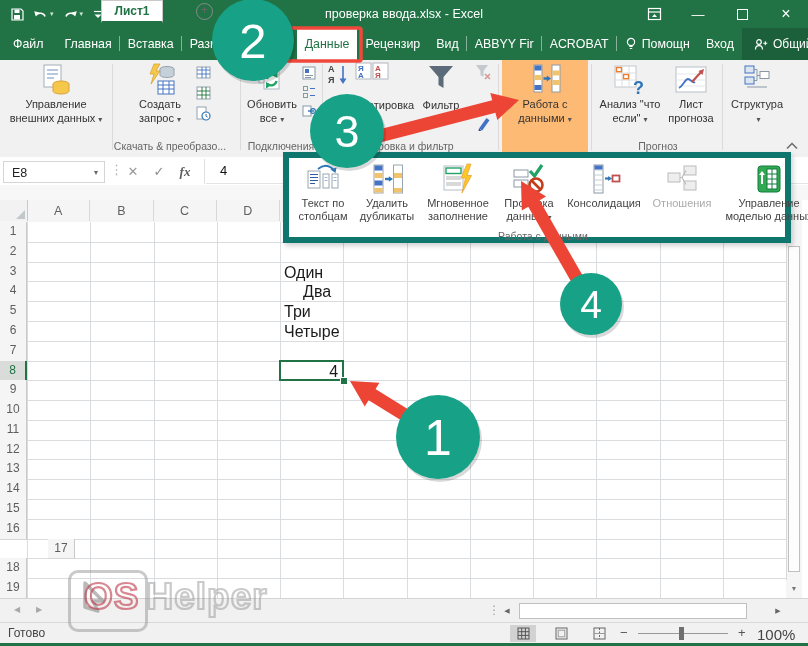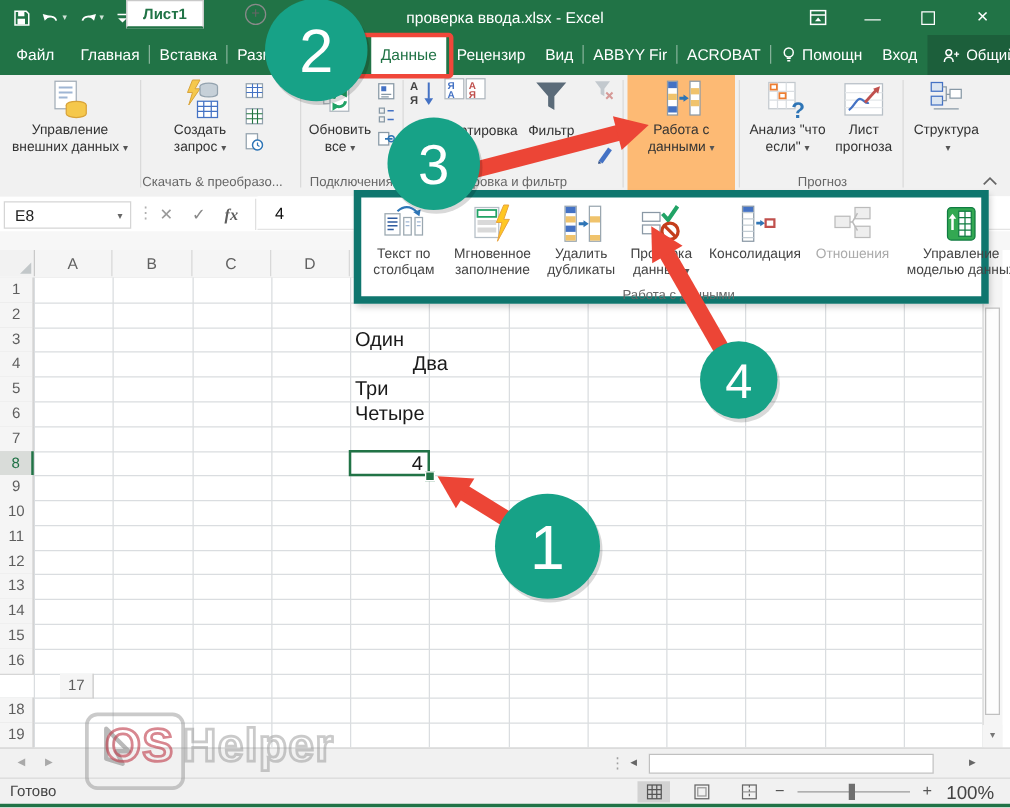--- a/index.html
+++ b/index.html
@@ -474,21 +474,21 @@
       <div class="rowhdr" style="top: 277.046px; height: 20.789px; line-height: 19.789px;">15</div>
       <div class="hline" style="top: 316.624px;"></div>
       <div class="rowhdr" style="top: 296.835px; height: 20.789px; line-height: 19.789px;">16</div>
       <div class="hline" style="top: 336.413px;"></div>
       <div class="rowhdr" style="top: 316.624px; height: 20.789px; line-height: 19.789px; margin-left: 48px;">17</div>
       <div class="hline" style="top: 356.202px;"></div>
       <div class="rowhdr" style="top: 336.413px; height: 20.789px; line-height: 19.789px;">18</div>
       <div class="hline" style="top: 375.991px;"></div>
       <div class="rowhdr" style="top: 356.202px; height: 20.789px; line-height: 19.789px;">19</div>
       <div class="gcell" style="left: 280px; top: 40.578px; width: 58.25px; padding: 0px 0px 0px 4px; text-align: left;">Один</div>
-      <div class="gcell" style="left: 280px; top: 60.367px; width: 58.25px; padding: 0px 0px 0px 20px; text-align: right;">Два</div>
+      <div class="gcell" style="left: 280px; top: 60.367px; width: 58.25px; padding: 0px 0px 0px 8px; text-align: center;">Два</div>
       <div class="gcell" style="left: 280px; top: 80.156px; width: 58.25px; padding: 0px 0px 0px 4px; text-align: left;">Три</div>
       <div class="gcell" style="left: 280px; top: 99.945px; width: 58.25px; padding: 0px 0px 0px 4px; text-align: left;">Четыре</div>
       <div class="gcell" style="left: 280px; top: 139.523px; width: 58.25px; padding: 0px 4px 0px 0px; text-align: right;">4</div>
       <div class="selbox" style="left: 279px; top: 137.523px; width: 65.25px; height: 21.789px;"></div>
       <div class="selhandle" style="left: 340.25px; top: 155.312px;"></div>
     </div>
 
   <div class="vscroll"></div>
   <div class="vthumb"></div>
   <div class="vdown">▼</div>
@@ -501,51 +501,51 @@
             <polygon points="29.5,10 24.5,6.5 30.5,4.5" fill="#2e75b6"></polygon>
             <rect x="2" y="8" width="12" height="17" fill="#fff" stroke="#9aa7b0"></rect>
             <path d="M4 11.5h8M4 14.5h8M4 17.5h8M4 20.5h5" stroke="#2f5b9f" stroke-width="1.2"></path>
             <rect x="17" y="11" width="6" height="14" fill="#fff" stroke="#9aa7b0"></rect>
             <rect x="26" y="11" width="6" height="14" fill="#fff" stroke="#9aa7b0"></rect>
             <path d="M18.5 14.5h3M18.5 17.5h3M27.5 14.5h3M27.5 17.5h3" stroke="#9fb6d4"></path>
           </svg>
       </span>
       <span class="p-l">Текст по</span>
       <span class="p-l">столбцам</span>
-    </div>
-    <div class="p-item" style="width:78px;">
-      <span class="p-icon">
-        <svg width="34" height="32" viewBox="0 0 34 32">
-            <rect x="3" y="3" width="19" height="24" fill="#fff" stroke="#b5bec6"></rect>
-            <rect x="5" y="5" width="15" height="5.5" fill="none" stroke="#21a366" stroke-width="1.4"></rect>
-            <rect x="5" y="13" width="15" height="4" fill="#d9d9d9"></rect>
-            <rect x="5" y="19" width="15" height="4" fill="#d9d9d9"></rect>
-            <polygon points="26,1 20,15 24.5,15 21,30 30.5,12.5 26,12.5 30,1" fill="#ffc723" stroke="#e8a33d" stroke-width=".8"></polygon>
-          </svg>
-      </span>
-      <span class="p-l">Мгновенное</span>
-      <span class="p-l">заполнение</span>
     </div>
     <div class="p-item" style="width:64px;">
       <span class="p-icon">
         <svg width="34" height="32" viewBox="0 0 34 32">
             <rect x="4" y="2" width="9" height="28" fill="#fff" stroke="#9aa7b0"></rect>
             <rect x="4.5" y="2.5" width="8" height="5" fill="#4472c4"></rect>
             <rect x="4.5" y="10" width="8" height="5" fill="#f0c36c"></rect>
             <rect x="4.5" y="17.5" width="8" height="5" fill="#4472c4"></rect>
             <rect x="4.5" y="25" width="8" height="4.5" fill="#f0c36c"></rect>
             <path d="M15 16h4.5" stroke="#2e75b6" stroke-width="2.4"></path>
             <polygon points="23,16 18.8,13.2 18.8,18.8" fill="#2e75b6"></polygon>
             <rect x="23.5" y="2" width="9" height="28" fill="#fff" stroke="#9aa7b0"></rect>
             <rect x="24" y="10" width="8" height="5" fill="#f0c36c"></rect>
             <rect x="24" y="25" width="8" height="4.5" fill="#f0c36c"></rect>
           </svg>
       </span>
       <span class="p-l">Удалить</span>
       <span class="p-l">дубликаты</span>
+    </div>
+    <div class="p-item" style="width:78px;">
+      <span class="p-icon">
+        <svg width="34" height="32" viewBox="0 0 34 32">
+            <rect x="3" y="3" width="19" height="24" fill="#fff" stroke="#b5bec6"></rect>
+            <rect x="5" y="5" width="15" height="5.5" fill="none" stroke="#21a366" stroke-width="1.4"></rect>
+            <rect x="5" y="13" width="15" height="4" fill="#d9d9d9"></rect>
+            <rect x="5" y="19" width="15" height="4" fill="#d9d9d9"></rect>
+            <polygon points="26,1 20,15 24.5,15 21,30 30.5,12.5 26,12.5 30,1" fill="#ffc723" stroke="#e8a33d" stroke-width=".8"></polygon>
+          </svg>
+      </span>
+      <span class="p-l">Мгновенное</span>
+      <span class="p-l">заполнение</span>
     </div>
     <div class="p-item" style="width:64px;">
       <span class="p-icon">
         <svg width="34" height="32" viewBox="0 0 34 32">
             <rect x="2" y="7" width="14" height="7" fill="#fff" stroke="#8a98a5"></rect>
             <rect x="2" y="17" width="14" height="7" fill="#fff" stroke="#8a98a5"></rect>
             <path d="M18 8l4.5 5L30 2" stroke="#21a366" stroke-width="3.2" fill="none"></path>
             <circle cx="24" cy="22" r="6.5" fill="none" stroke="#c43e1c" stroke-width="2.6"></circle>
             <path d="M19.5 17.5 28.5 26.5" stroke="#c43e1c" stroke-width="2.6"></path>
           </svg>

